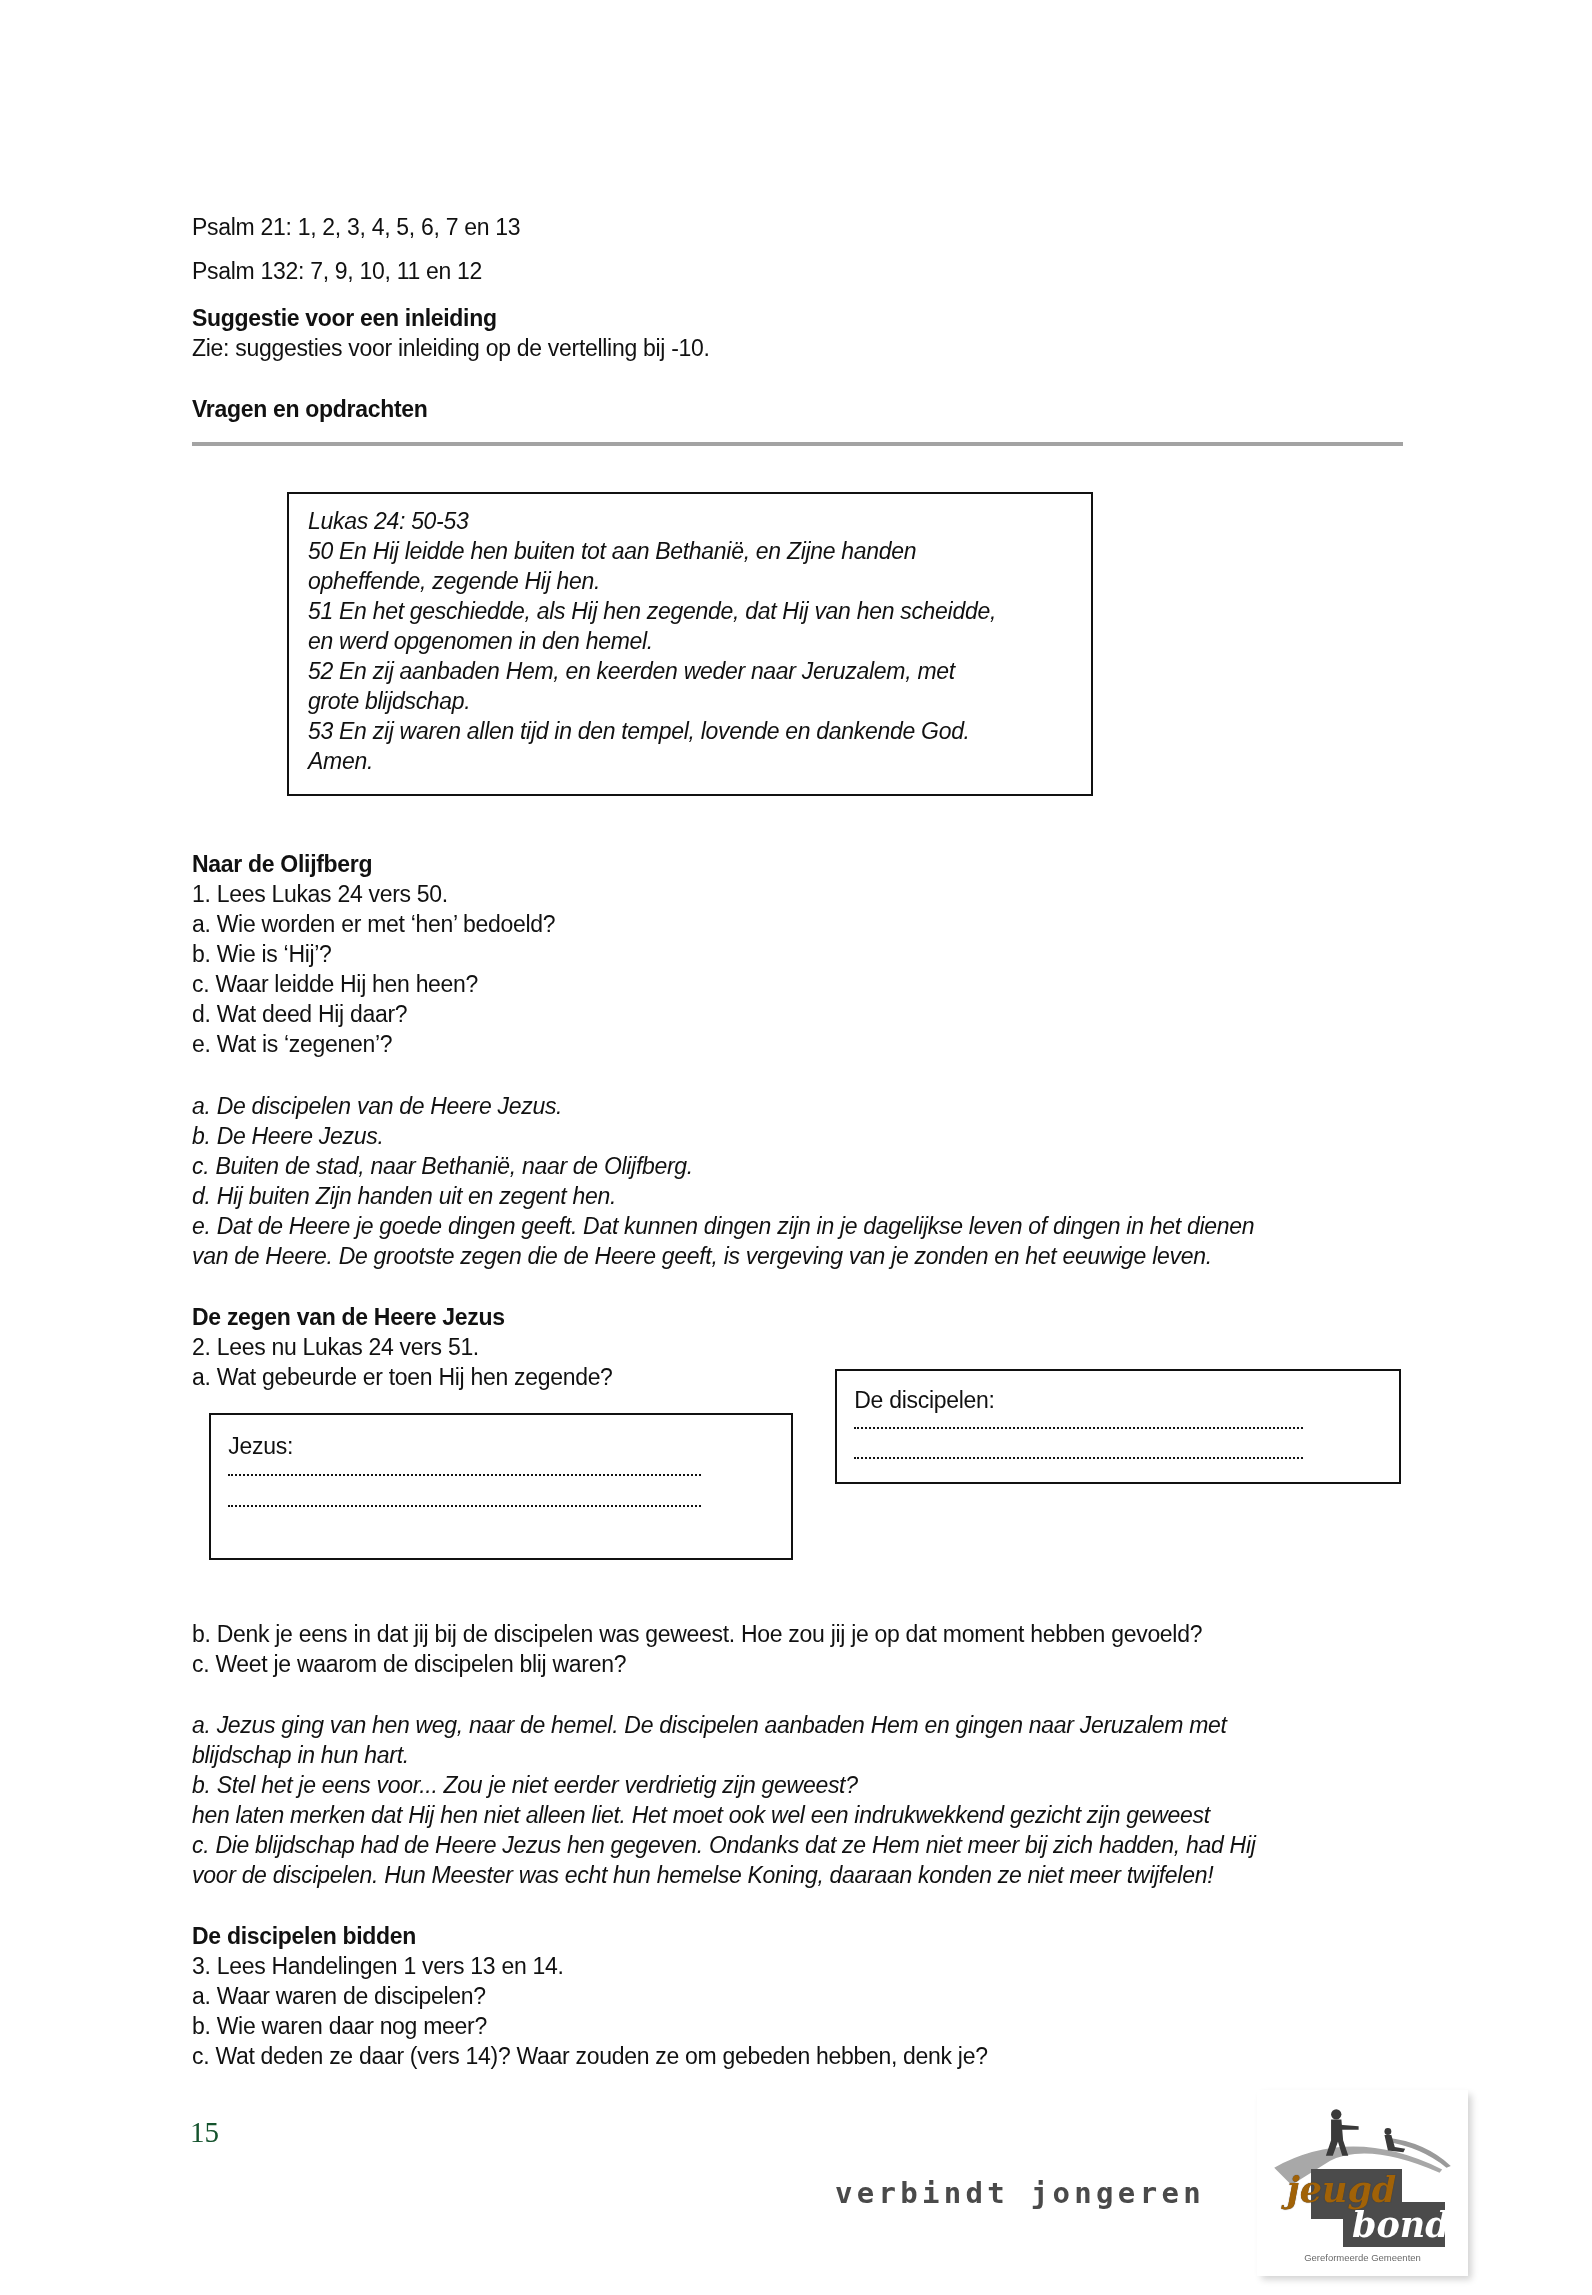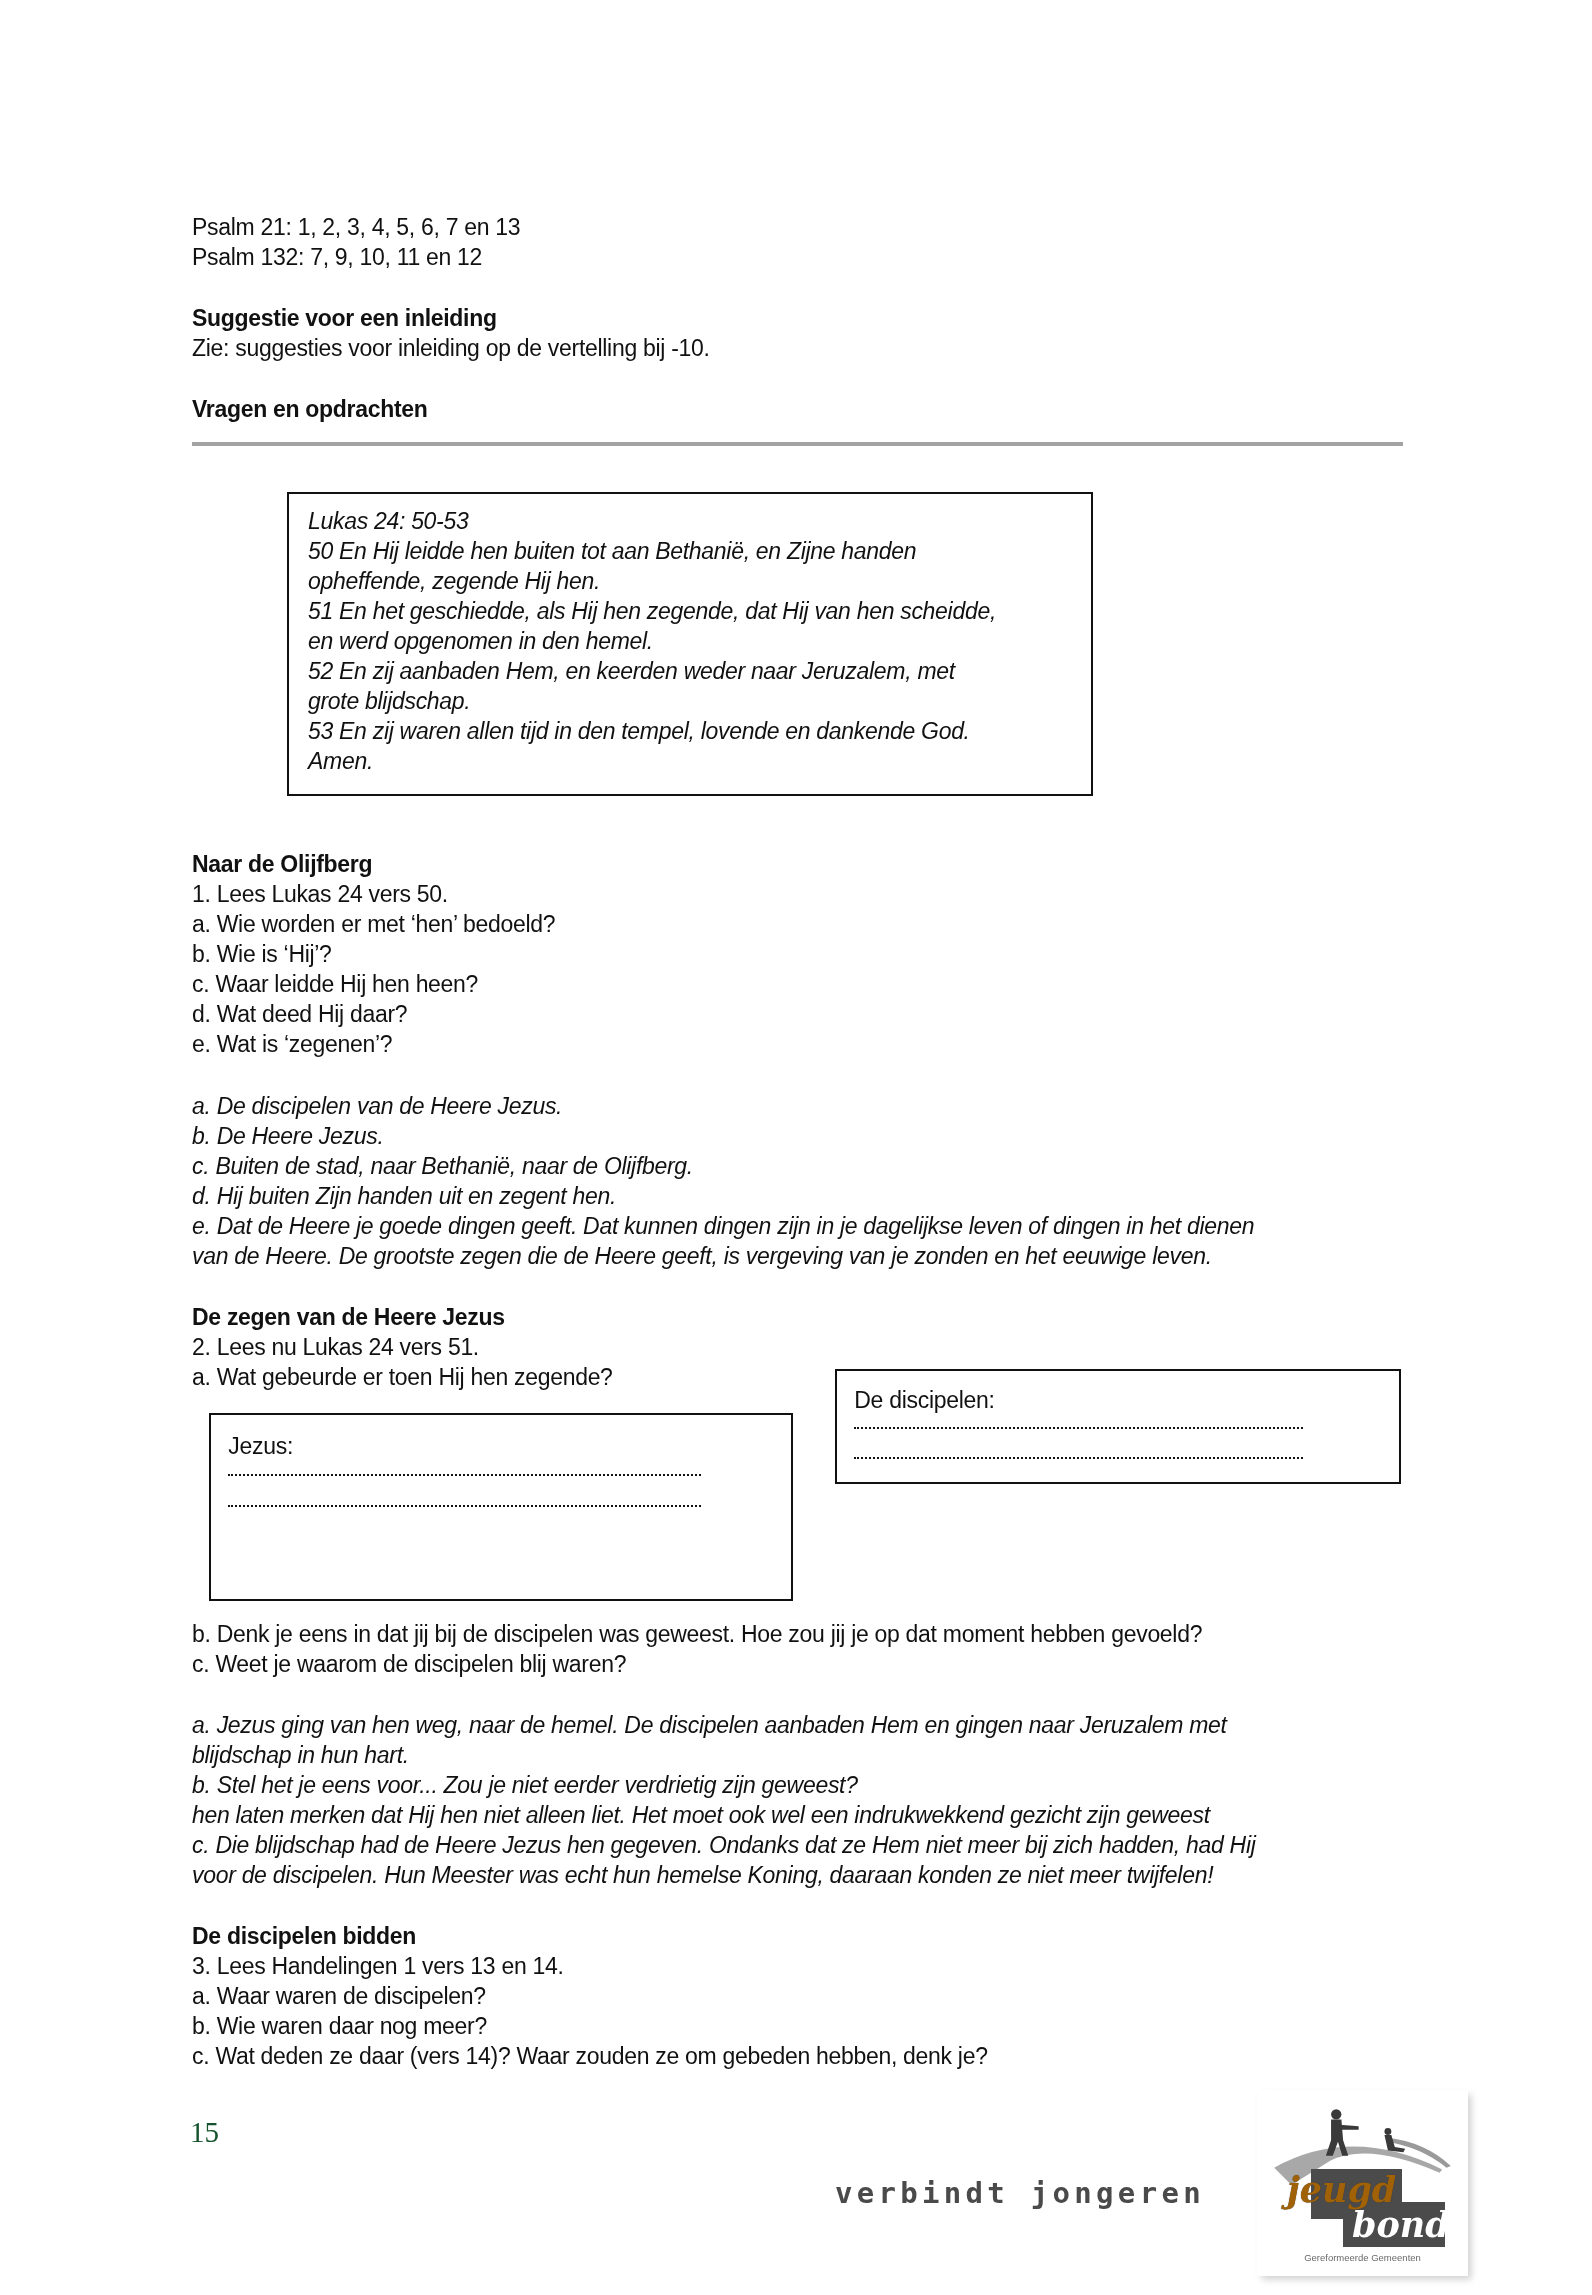--- a/index.html
+++ b/index.html
@@ -22,21 +22,21 @@
     box-shadow: 3.5px 3.5px 7px rgba(0,0,0,0.18); }
   .logo-arc { position: absolute; }
   .logo-dark { position: absolute; background: #4b4b4b; }
   .logo-word { position: absolute; font-family: "DejaVu Serif", serif; font-style: italic; font-weight: bold; color: #fff; }
   .logo-sub { position: absolute; left: 0; width: 211px; top: 162px; text-align: center; font-size: 9.5px; color: #6a6a6a; }
 </style>
 </head>
 <body>
 
 <div class="t" style="top:212px;">Psalm 21: 1, 2, 3, 4, 5, 6, 7 en 13</div>
-<div class="t" style="top:242px;">Psalm 132: 7, 9, 10, 11 en 12</div>
+<div class="t" style="top:256px;">Psalm 132: 7, 9, 10, 11 en 12</div>
 
 <div class="t b" style="top:303px;">Suggestie voor een inleiding</div>
 <div class="t" style="top:333px;">Zie: suggesties voor inleiding op de vertelling bij -10.</div>
 
 <div class="t b" style="top:394px;">Vragen en opdrachten</div>
 <div class="divider"></div>
 
 <div class="box" style="left:287px; top:492px; width:806px; height:304px;">
   <div class="box-text i" style="left:19px; top:12px; line-height:30px;">
     <div>Lukas 24: 50-53</div>
@@ -68,21 +68,21 @@
   <div>e. Dat de Heere je goede dingen geeft. Dat kunnen dingen zijn in je dagelijkse leven of dingen in het dienen</div>
   <div>van de Heere. De grootste zegen die de Heere geeft, is vergeving van je zonden en het eeuwige leven.</div>
 </div>
 
 <div class="t b" style="top:1302px;">De zegen van de Heere Jezus</div>
 <div class="block" style="top:1332px;">
   <div>2. Lees nu Lukas 24 vers 51.</div>
   <div>a. Wat gebeurde er toen Hij hen zegende?</div>
 </div>
 
-<div class="box" style="left:209px; top:1413px; width:584px; height:188px;">
+<div class="box" style="left:209px; top:1413px; width:584px; height:147px;">
   <div class="box-text" style="left:17.3px; top:15.5px;">Jezus:</div>
   <div class="dots" style="left:17.3px; top:59px; width:473px;"></div>
   <div class="dots" style="left:17.3px; top:90px; width:473px;"></div>
 </div>
 <div class="box" style="left:835px; top:1369px; width:566px; height:115px;">
   <div class="box-text" style="left:17.3px; top:14px;">De discipelen:</div>
   <div class="dots" style="left:17.3px; top:56px; width:449px;"></div>
   <div class="dots" style="left:17.3px; top:86px; width:449px;"></div>
 </div>
 

